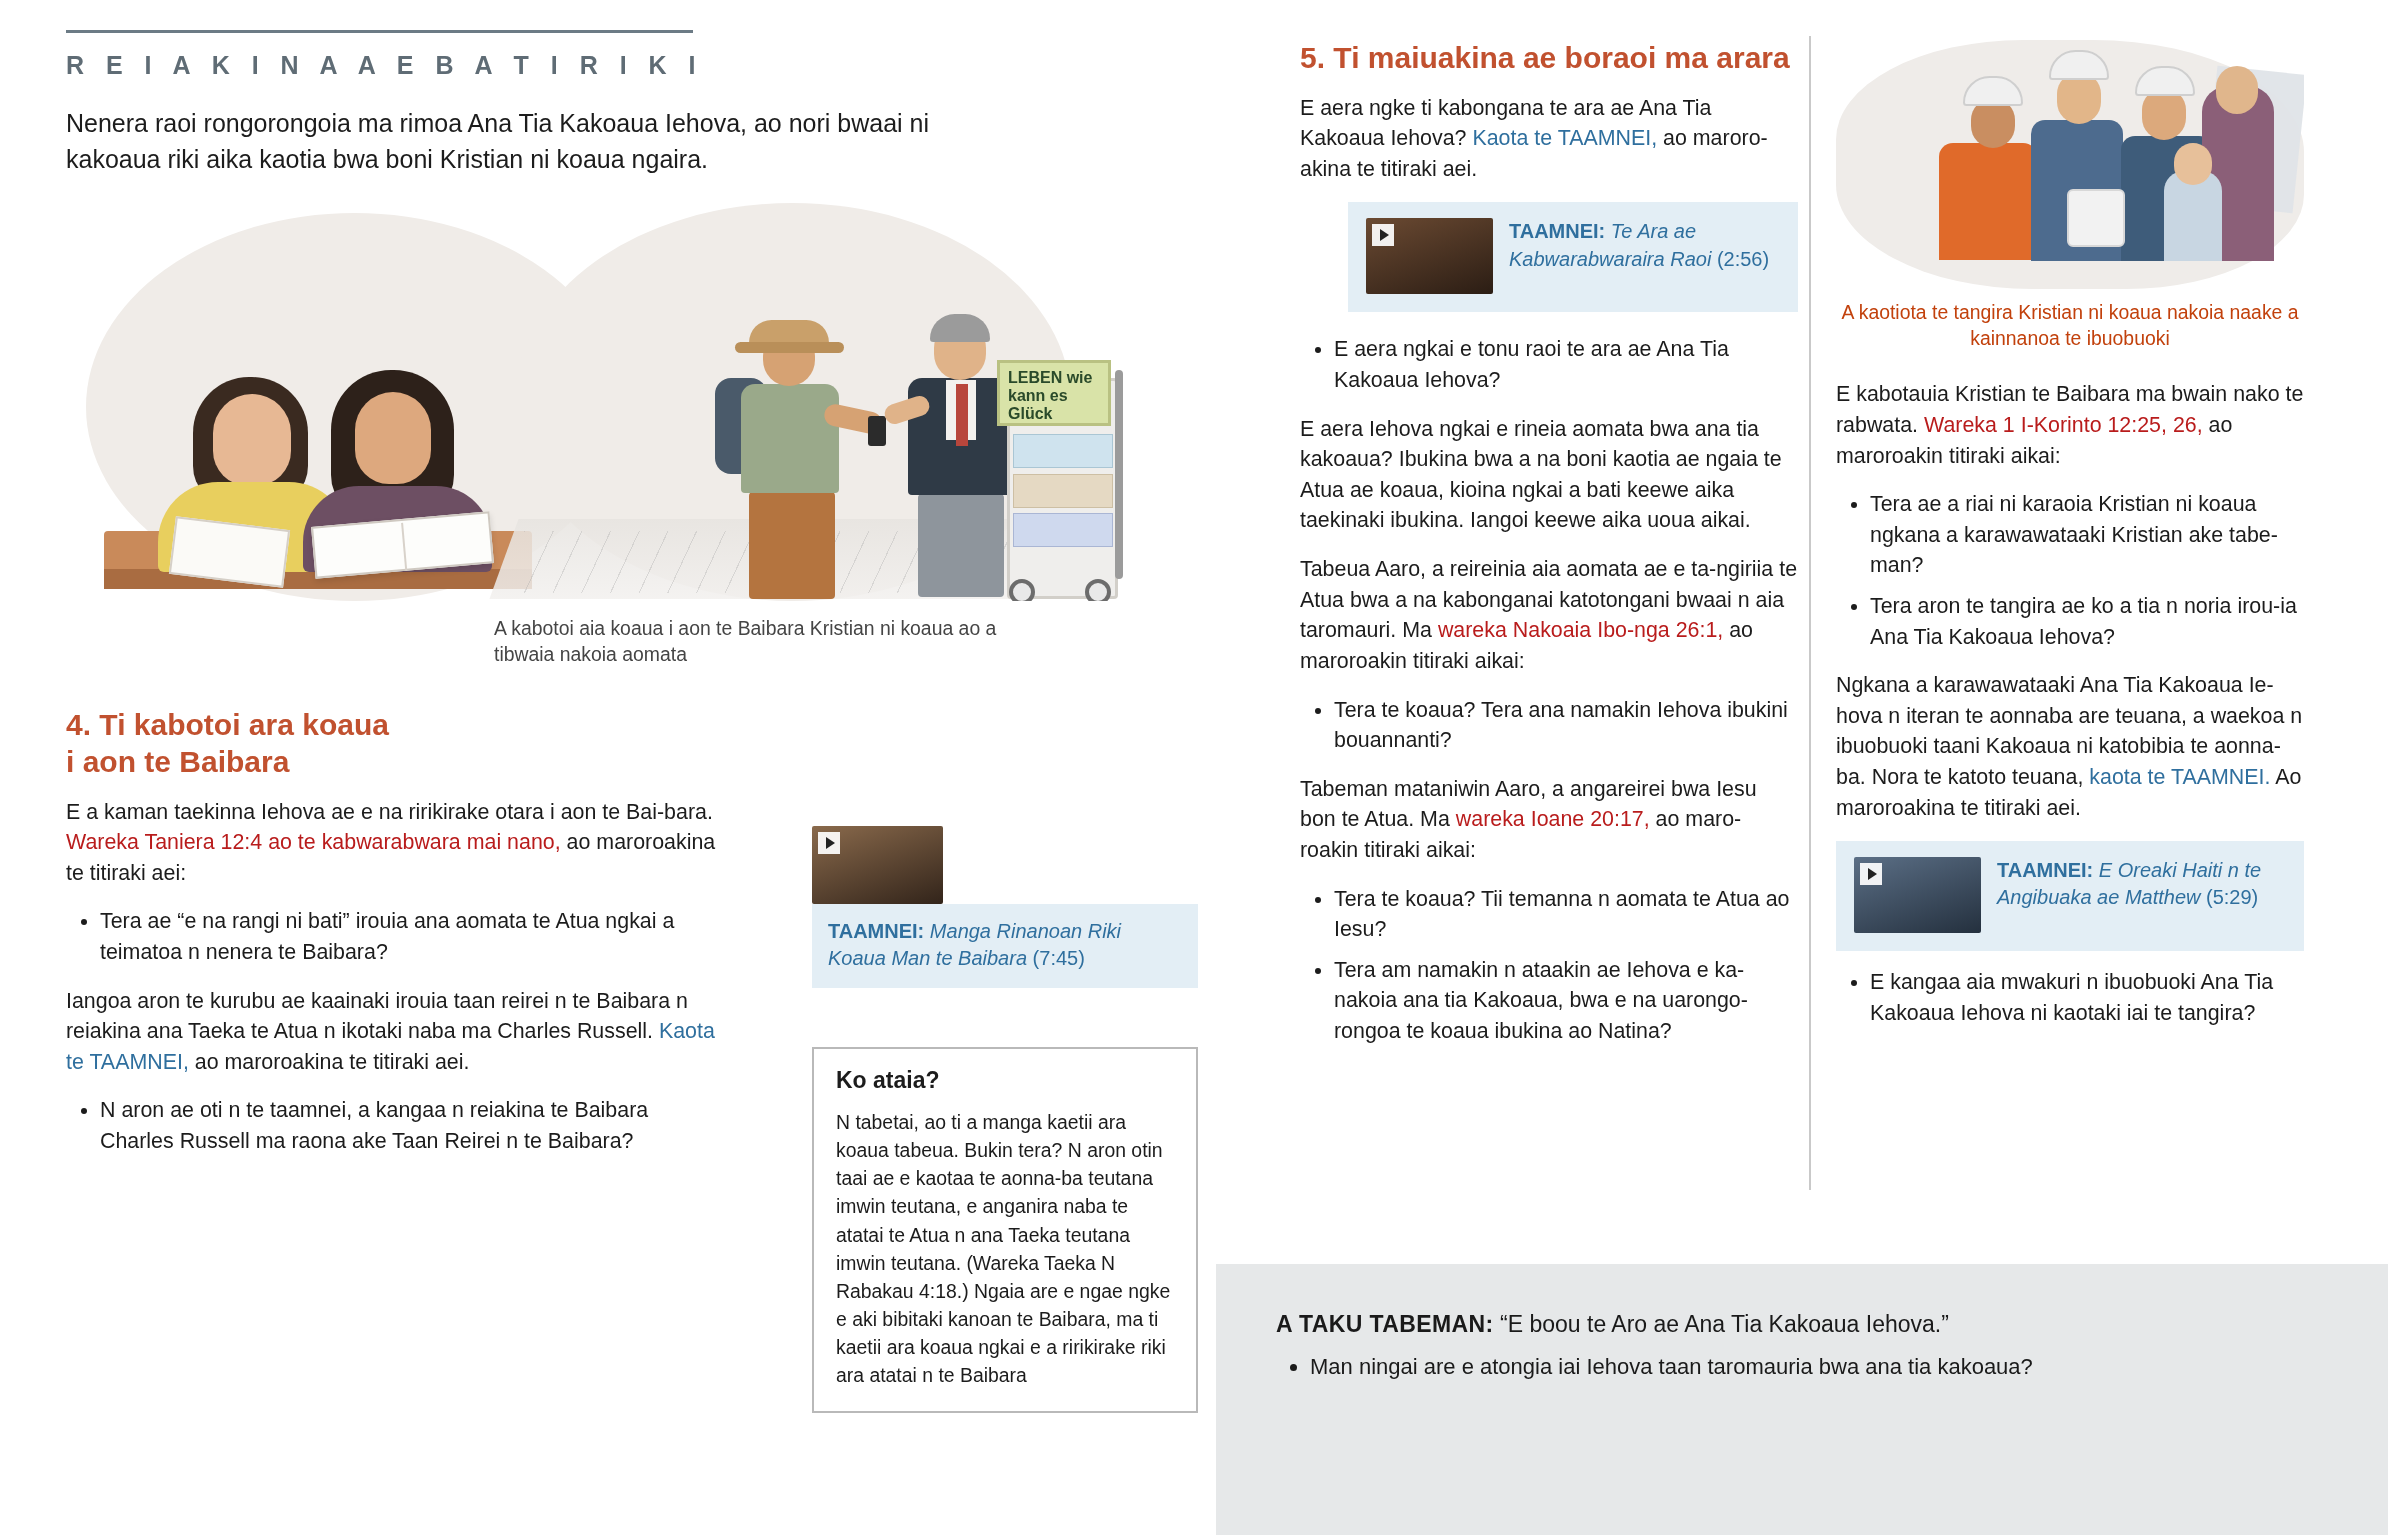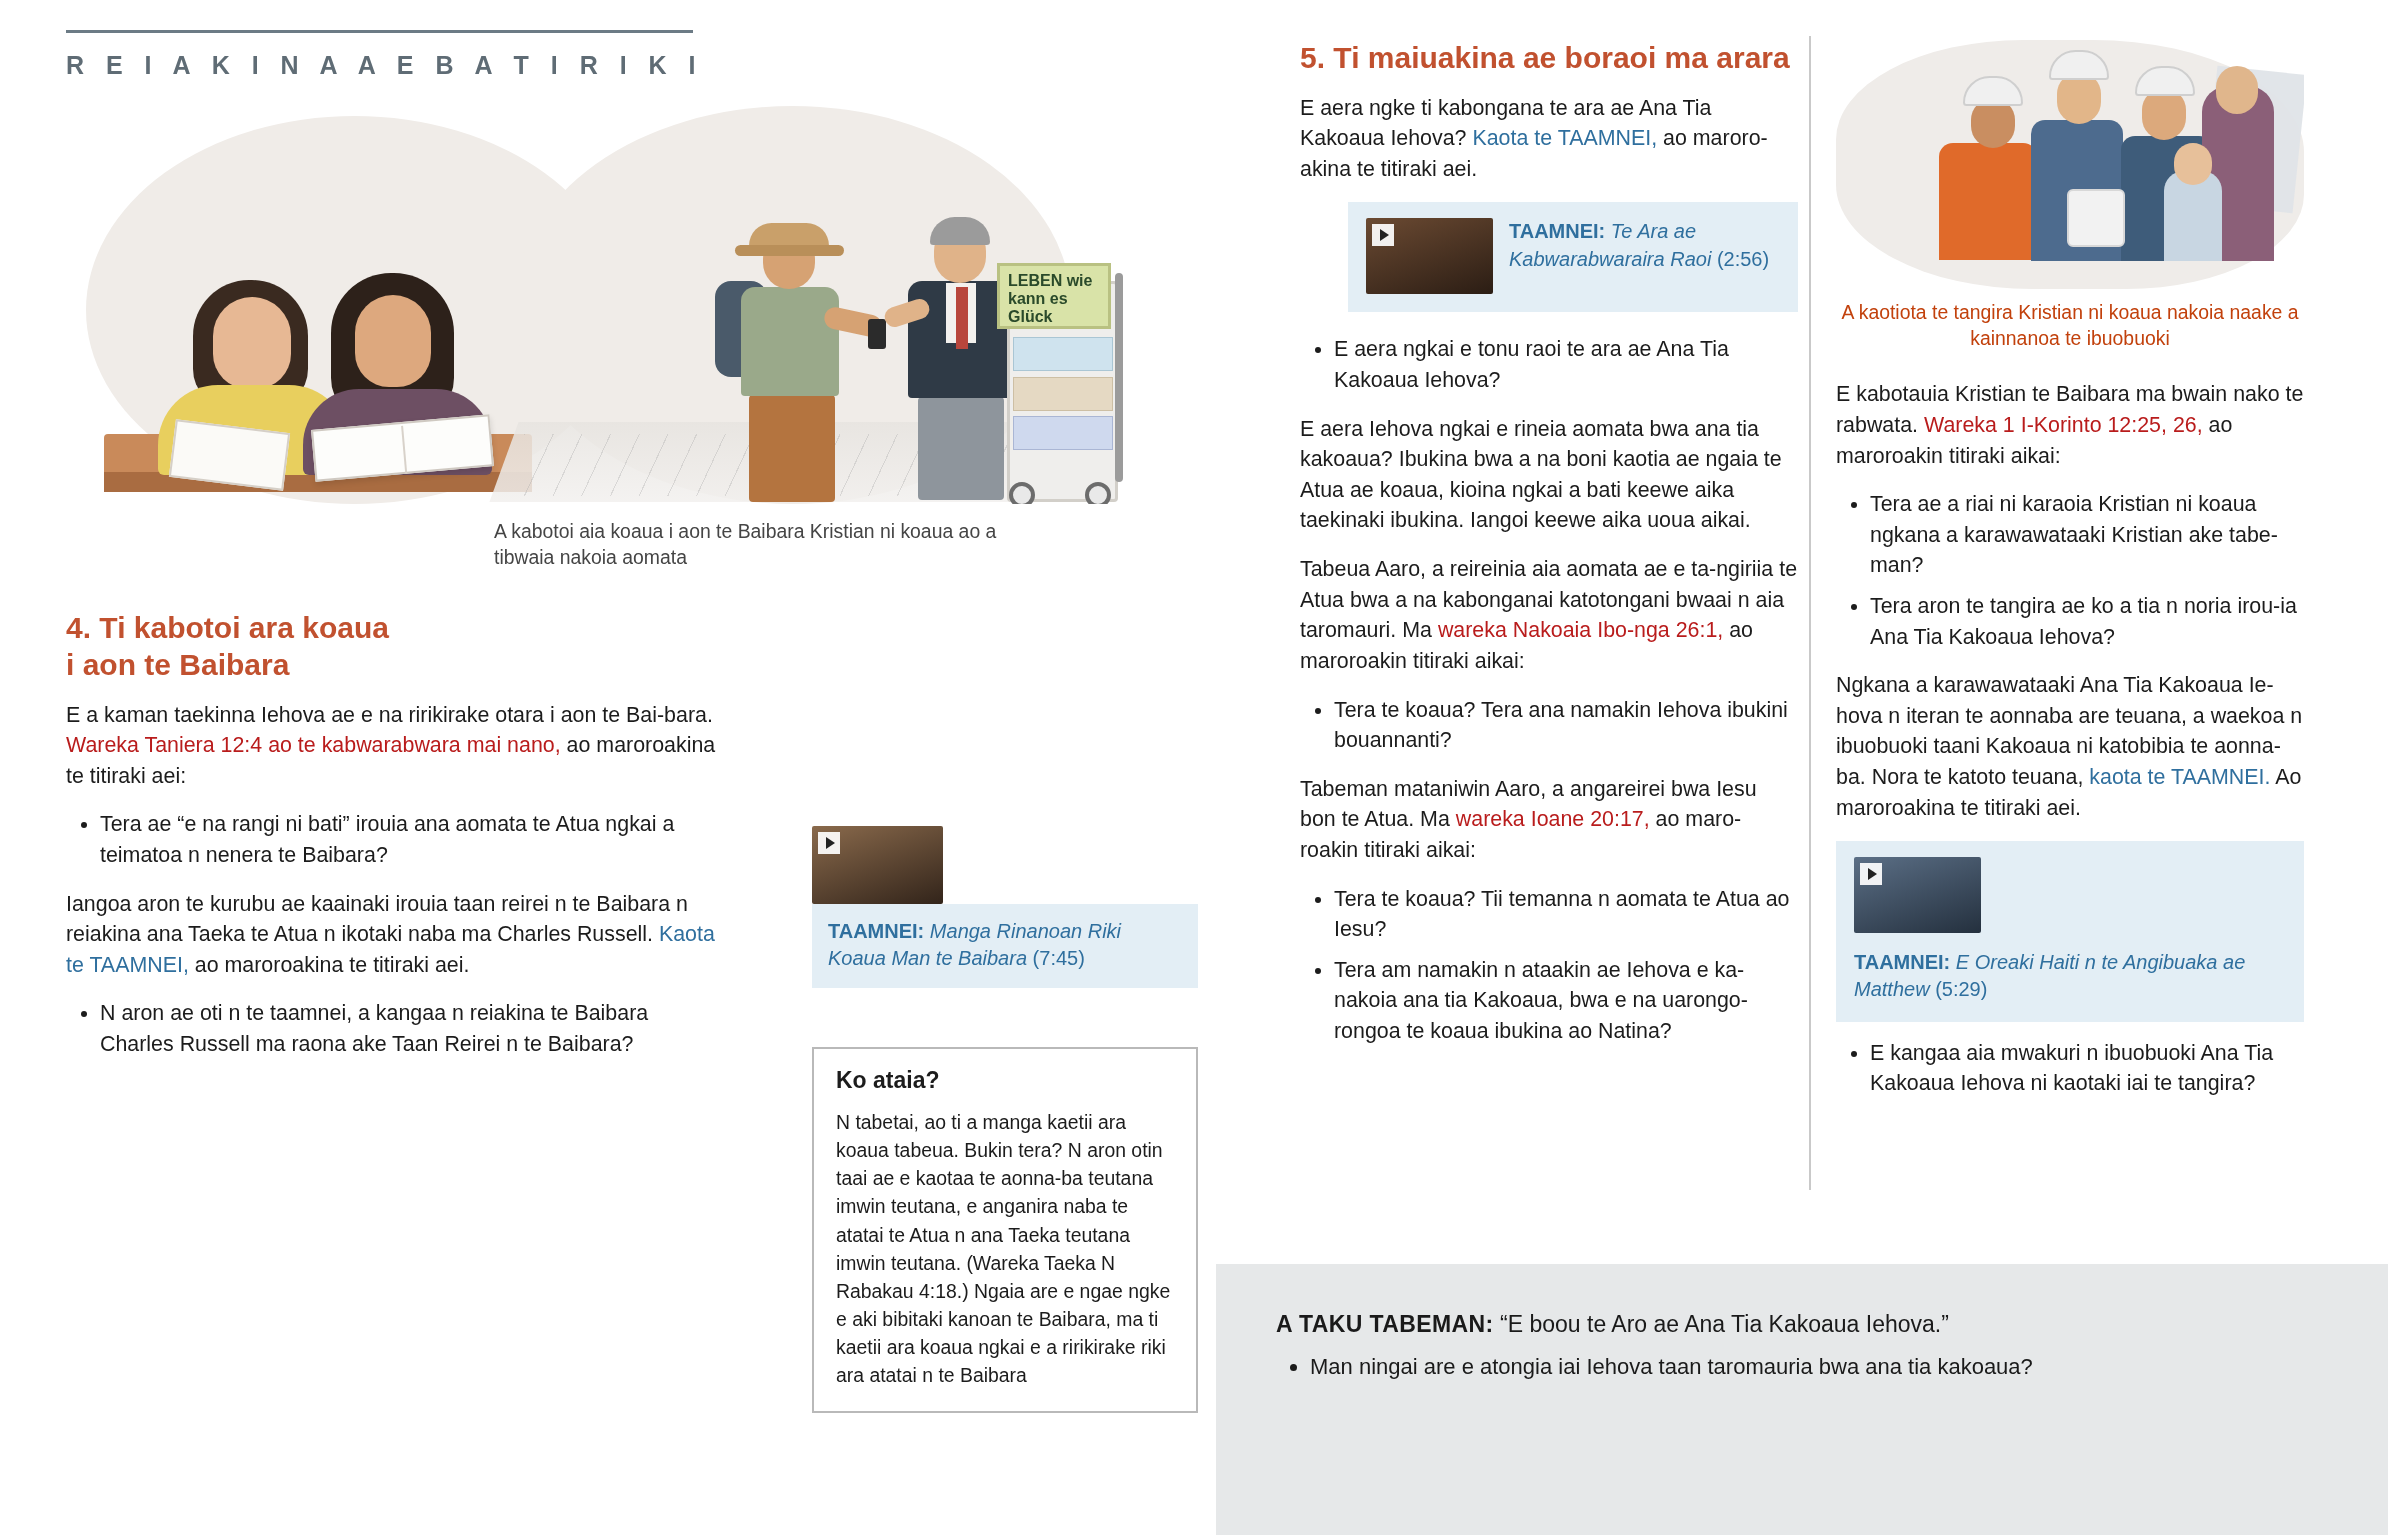--- a/index.html
+++ b/index.html
@@ -348,20 +348,21 @@
 <body>
 
 <div class="page">
 
   <div class="vrule"></div>
 
   <div class="col-left">
 
     <div class="hdr-rule"></div>
     <div class="hdr-title">R E I A K I N A   A E   B A T I   R I K I</div>
+    <div class="intro">Nenera raoi rongorongoia ma rimoa Ana Tia Kakoaua Iehova, ao nori bwaai ni kakoaua riki aika kaotia bwa boni Kristian ni koaua ngaira.</div>
 
     <div class="img-main">
       <div class="blob blob-a"></div>
       <div class="blob blob-b"></div>
 
       <div class="tabletop"></div>
       <div class="w1-hair"></div>
       <div class="w1-face"></div>
       <div class="w1-body"></div>
       <div class="paper"></div>
@@ -522,21 +523,21 @@
 
     <ul class="bul">
       <li>Tera ae a riai ni karaoia Kristian ni koaua ngkana a karawawataaki Kristian ake tabe-man?</li>
       <li>Tera aron te tangira ae ko a tia n noria irou-ia Ana Tia Kakoaua Iehova?</li>
     </ul>
 
     <p class="body">
       <span>Ngkana a karawawataaki Ana Tia Kakoaua Ie-hova n iteran te aonnaba are teuana, a waekoa n ibuobuoki taani Kakoaua ni katobibia te aonna-ba. Nora te katoto teuana, </span><span class="lnk-b">kaota te TAAMNEI.</span><span> Ao maroroakina te titiraki aei.</span>
     </p>
 
-    <div class="videobox" style="margin:6px 0 16px 0; width:468px;flex-direction:column;">
+    <div class="videobox" style="margin:6px 0 16px 0; width:468px;">
       <div class="vthumb t3">
         <div class="play">
             <i></i>
           </div>
       </div>
       <div class="vcap">
         <b>TAAMNEI:</b>
         <i>E Oreaki Haiti n te Angibuaka ae Matthew</i>
         <span>(5:29)</span>
       </div>

